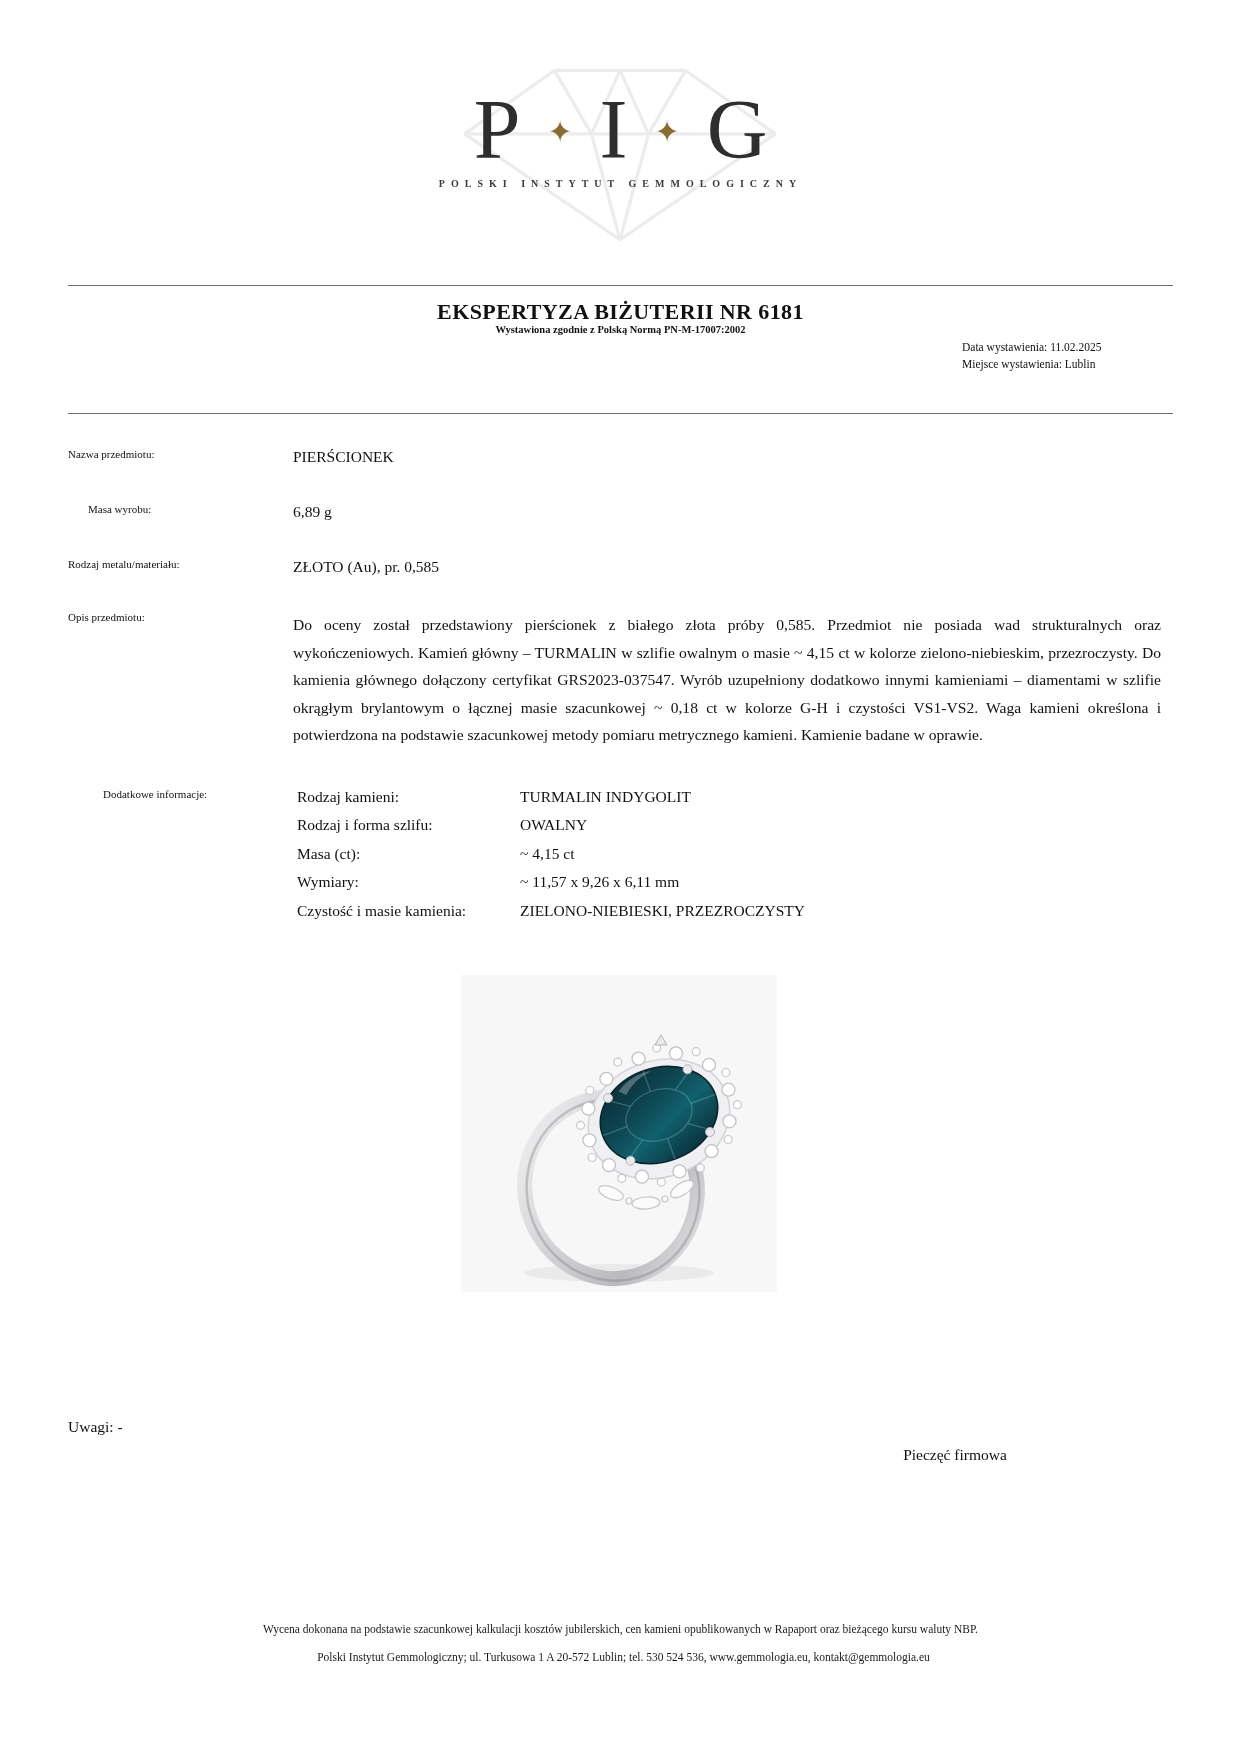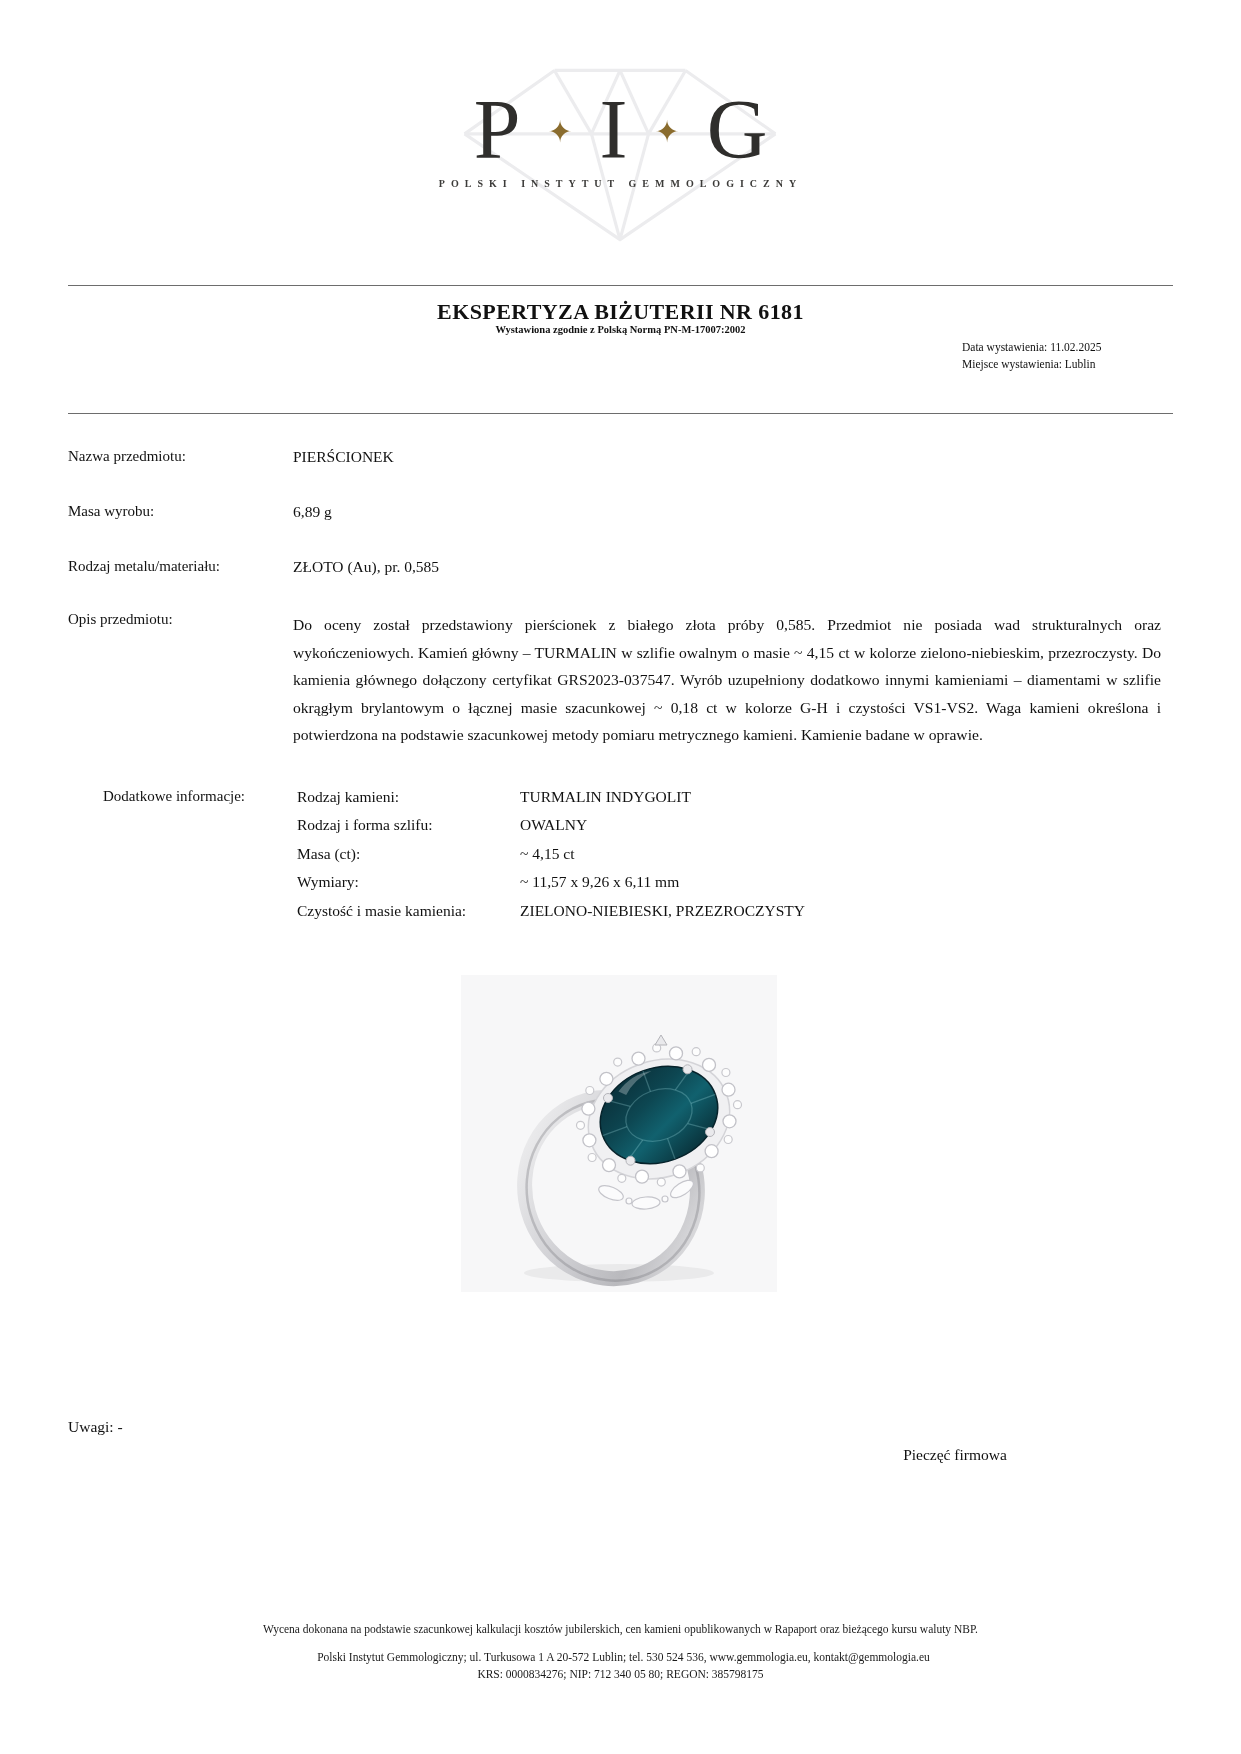--- a/index.html
+++ b/index.html
@@ -39,21 +39,21 @@
   .cert-norm{
     position:absolute;left:0;top:324px;width:1241px;text-align:center;
     font-size:10.5px;font-weight:bold;color:#111;
   }
   .issue-block{
     position:absolute;left:962px;top:339px;width:260px;
     font-size:11.5px;line-height:16.5px;color:#111;
   }
 
   
-  .flabel{position:absolute;left:68px;font-size:15px;color:#111;}
+  .flabel{position:absolute;left:68px;font-size:11px;color:#111;}
   .fvalue{position:absolute;left:293px;font-size:15.5px;color:#111;}
   .desc-text{
     position:absolute;left:293px;top:611px;width:868px;
     font-size:15.6px;line-height:27.6px;text-align:justify;color:#111;
   }
   .sublabel{position:absolute;left:297px;font-size:15.5px;color:#111;}
   .subvalue{position:absolute;left:520px;font-size:15.5px;color:#111;}
 
   
   .photo{position:absolute;left:461px;top:975px;width:316px;height:317px;}
@@ -96,21 +96,21 @@
   <div class="cert-norm">Wystawiona zgodnie z Polską Normą PN-M-17007:2002</div>
   <div class="issue-block">
     <div>Data wystawienia: 11.02.2025</div>
     <div>Miejsce wystawienia: Lublin</div>
   </div>
   <div class="rule" style="top:413px;"></div>
 
   <div class="flabel" style="top:448px;">Nazwa przedmiotu:</div>
   <div class="fvalue" style="top:448px;">PIERŚCIONEK</div>
 
-  <div class="flabel" style="top:503px;">Masa wyrobu:</div>
+  <div class="flabel" style="top:503px;margin-left:20px;">Masa wyrobu:</div>
   <div class="fvalue" style="top:503px;">6,89 g</div>
 
   <div class="flabel" style="top:558px;">Rodzaj metalu/materiału:</div>
   <div class="fvalue" style="top:558px;">ZŁOTO (Au), pr. 0,585</div>
 
   <div class="flabel" style="top:611px;">Opis przedmiotu:</div>
   <div class="desc-text">Do oceny został przedstawiony pierścionek z białego złota próby 0,585. Przedmiot nie posiada wad strukturalnych oraz wykończeniowych. Kamień główny – TURMALIN w szlifie owalnym o masie ~ 4,15 ct w kolorze zielono-niebieskim, przezroczysty. Do kamienia głównego dołączony certyfikat GRS2023-037547. Wyrób uzupełniony dodatkowo innymi kamieniami – diamentami w szlifie okrągłym brylantowym o łącznej masie szacunkowej ~ 0,18 ct w kolorze G-H i czystości VS1-VS2. Waga kamieni określona i potwierdzona na podstawie szacunkowej metody pomiaru metrycznego kamieni. Kamienie badane w oprawie.</div>
 
   <div class="flabel" style="top:788px;margin-left:35px;">Dodatkowe informacje:</div>
 
@@ -205,15 +205,14 @@
         <circle cx="226.5" cy="94.3" r="4.5"></circle>
       <path d="M194 70 l6 -10 l6 10 z"></path>
     </g>
   </svg>
 
   <div class="remarks">Uwagi: -</div>
   <div class="stamp">Pieczęć firmowa</div>
 
   <div class="foot1">Wycena dokonana na podstawie szacunkowej kalkulacji kosztów jubilerskich, cen kamieni opublikowanych w Rapaport oraz bieżącego kursu waluty NBP.</div>
   <div class="foot2">Polski Instytut Gemmologiczny; ul. Turkusowa 1 A 20-572 Lublin; tel. 530 524 536, www.gemmologia.eu, kontakt@gemmologia.eu</div>
-  <div class="foot3">KRS: 0000834276; NIP: 712 340 05 80; REGON: 385798175</div>
 
 </div>
 
 </body></html>

